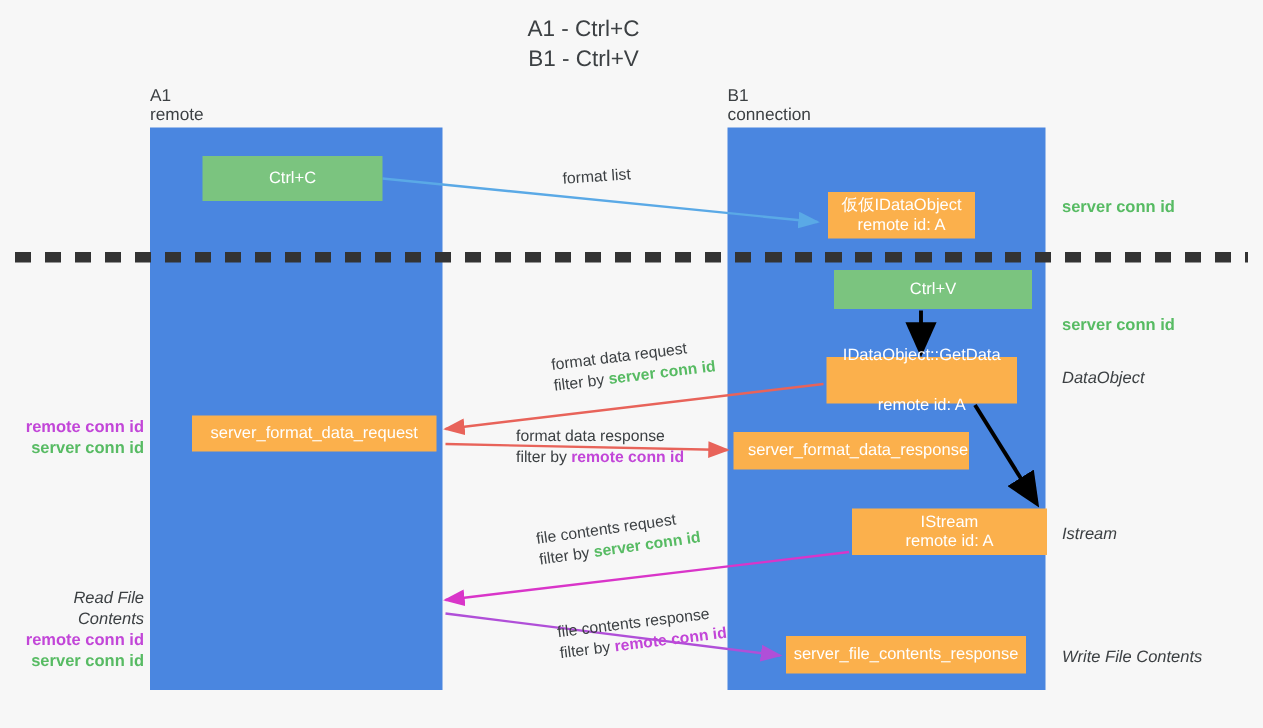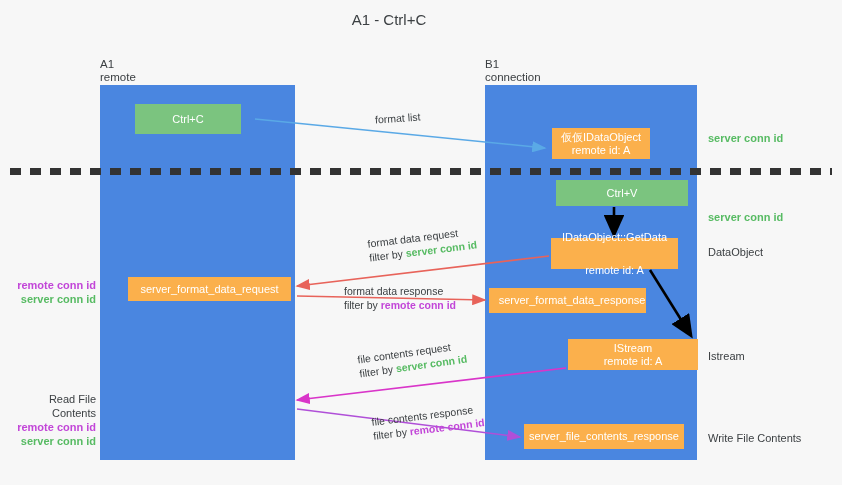--- a/index.html
+++ b/index.html
@@ -47,35 +47,35 @@
     display:flex;
     flex-direction:column;
     align-items:center;
     justify-content:center;
     text-align:center;
     padding:2px 4px;
   }
   .node.green{background:#7bc47f;}
   .node.orange{background:#fbb04c;}
 
-  #n-ctrlc{left:135px;top:104px;width:106px;height:30px;}
+  #n-ctrlc{left:135px;top:104px;width:120px;height:30px;}
   #n-idataobject{left:552px;top:128px;width:98px;height:31px;}
   #n-ctrlv{left:556px;top:180px;width:132px;height:26px;}
   #n-getdata{left:551px;top:238px;width:127px;height:31px;gap:20px;}
   #n-fmt-req{left:128px;top:277px;width:163px;height:24px;}
   #n-fmt-resp{left:489px;top:288px;width:157px;height:25px;padding-left:13px;}
   #n-istream{left:568px;top:339px;width:130px;height:31px;}
   #n-file-req{left:128px;top:393px;width:163px;height:24px;}
   #n-file-resp{left:524px;top:424px;width:160px;height:25px;}
 
   
   .side{font-size:11px;line-height:14px;}
   .green-t{color:#57bb63;font-weight:bold;}
   .purple-t{color:#c246d8;font-weight:bold;}
-  .plain-t{color:#3c4043;}
+  .plain-t{color:#3c4043;font-style:italic;}
 
   #ann-r1{left:708px;top:131px;}
   #ann-r2{left:708px;top:210px;}
   #ann-r3{left:708px;top:245px;}
   #ann-r4{left:708px;top:349px;}
   #ann-r5{left:708px;top:431px;}
 
   #ann-l1{left:8px;top:278px;width:88px;text-align:right;}
   #ann-l2{left:8px;top:392px;width:88px;text-align:right;}
 
@@ -91,20 +91,21 @@
 
   svg#wires{position:absolute;left:0;top:0;width:842px;height:485px;overflow:visible;}
 </style>
 </head>
 <body>
 
 <div id="canvas">
 
   <div class="abs" id="title">
     <div>A1 - Ctrl+C</div>
+    <div>B1 - Ctrl+V</div>
   </div>
 
   <div class="abs lane" id="lane-a1"></div>
   <div class="abs lane" id="lane-b1"></div>
 
   <div class="abs lane-head" id="head-a1">
     <div>A1</div>
     <div>remote</div>
   </div>
   <div class="abs lane-head" id="head-b1">

